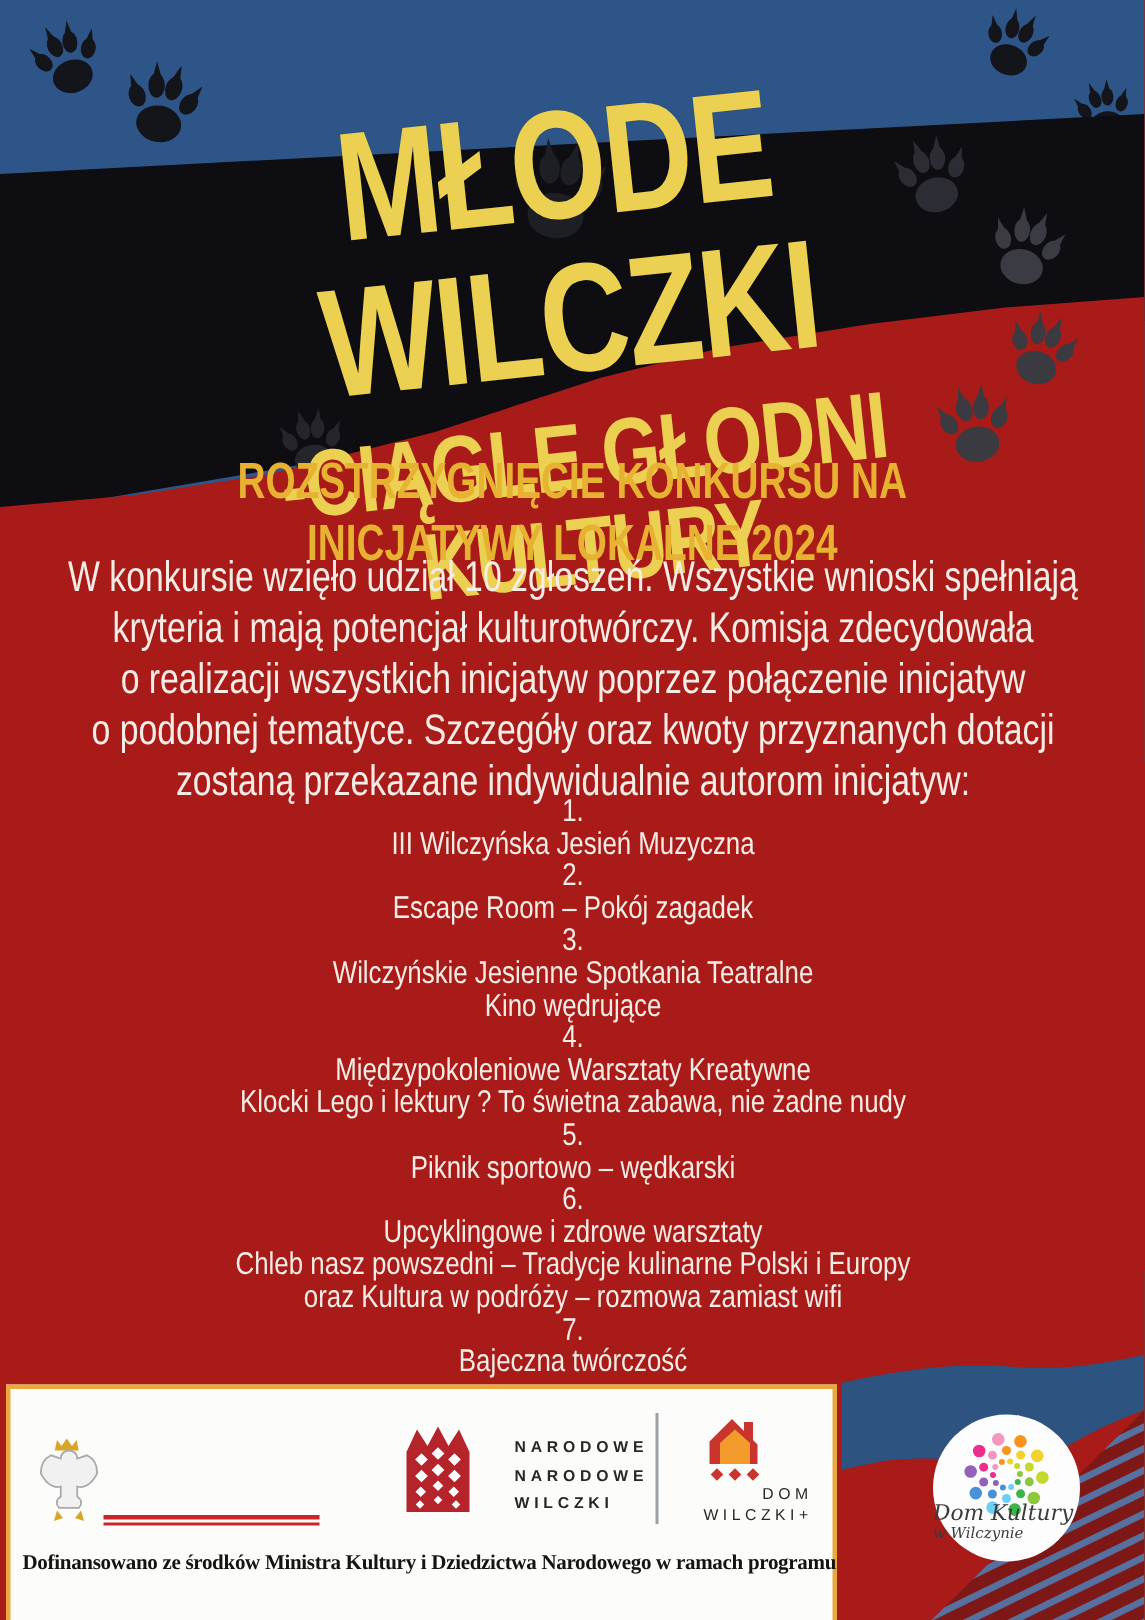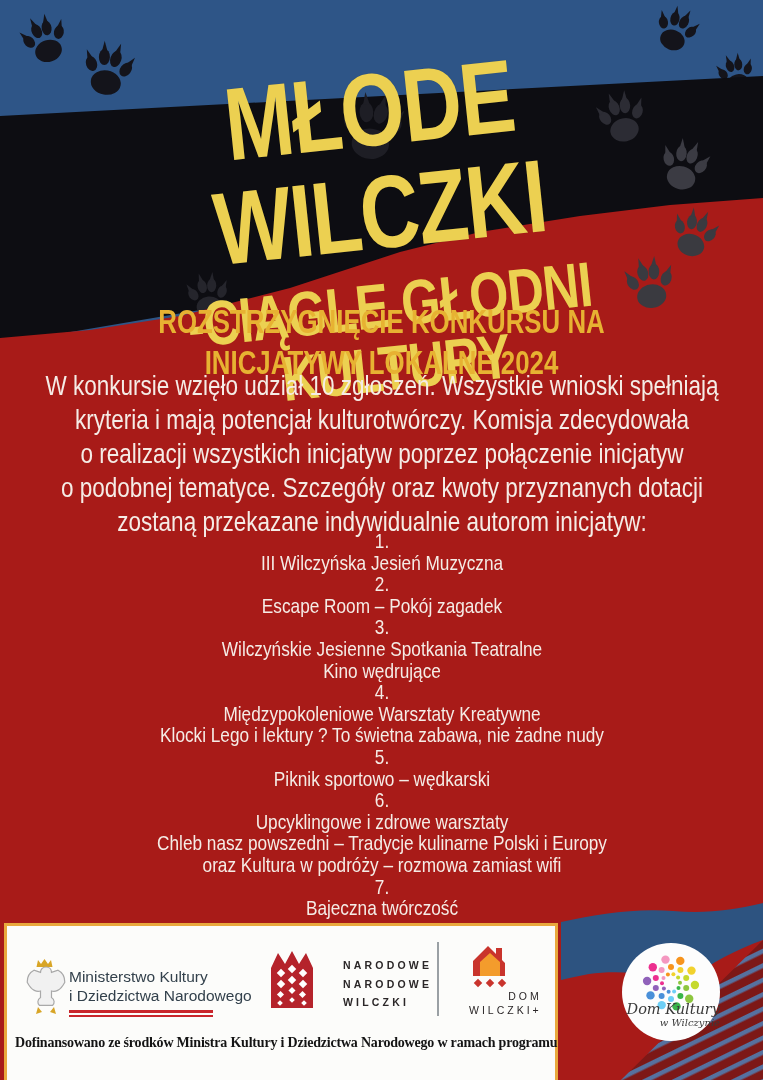--- a/index.html
+++ b/index.html
@@ -69,21 +69,21 @@
     font-size:14px;line-height:22px;letter-spacing:-0.2px;
   }
 
   
   .br-svg{position:absolute;left:561px;top:888px;z-index:1;}
   .wilczyn-circle{
     position:absolute;left:622px;top:943px;width:98px;height:98px;z-index:2;
     background:#fdfdfd;border-radius:50%;
   }
   .wilczyn-text{
-    position:absolute;left:0;top:58px;width:98px;text-align:right;
+    position:absolute;left:0;top:58px;width:98px;text-align:left;
     font-family:"DejaVu Serif",serif;font-style:italic;color:#3a3a3a;
   }
   .wilczyn-l1{font-size:14.5px;line-height:16px;}
   .wilczyn-l2{font-size:10px;line-height:12px;}
 </style>
 </head>
 <body>
 
 <div class="poster">
 
@@ -216,24 +216,20 @@
 
     <svg class="eagle" width="42" height="62" viewBox="0 0 42 62">
       <path d="M13,4 l3,4 3.5,-5 3.5,5 3,-4 1.5,7 -16,0 Z" fill="#d8a526"></path>
       <path d="M21,11 c3.2,0 5.5,2.2 5.5,5.4 l6.5,-2.2 c4.5,2.2 6.8,6.6 6.8,12
                c-4.5,8.8 -10,10 -13.3,8.8 l0,6.6 c3.3,2.2 3.3,5.5 1.1,7.7 l-13.2,0
                c-2.2,-2.2 -2.2,-5.5 1.1,-7.7 l0,-6.6 c-3.3,1.2 -8.8,0 -13.3,-8.8
                c0,-5.4 2.3,-9.8 6.8,-12 l6.5,2.2 c0,-3.2 2.3,-5.4 5.5,-5.4 Z" fill="#f1f1f1" stroke="#a9a9a9" stroke-width="1.2"></path>
       <path d="M13,51 l4,5 -6,2 Z M29,51 l-4,5 6,2 Z" fill="#d8a526"></path>
     </svg>
 
-    <div class="ministry-text">
-      <div>Ministerstwo Kultury</div>
-      <div>i Dziedzictwa Narodowego</div>
-    </div>
     <div class="ministry-rule">
       <div class="r1"></div>
         <div class="r2"></div>
     </div>
 
     <svg class="nck-crown" width="46" height="58" viewBox="0 0 46 58">
       <path d="M2,58 L2,18 L9,3 L16,14 L23,1 L30,14 L37,3 L44,18 L44,58 Z" fill="#b5232b"></path>
       <g fill="#ffffff">
         <rect x="9" y="20" width="6" height="6" transform="rotate(45 12 23)"></rect>
         <rect x="20" y="16" width="6" height="6" transform="rotate(45 23 19)"></rect>

